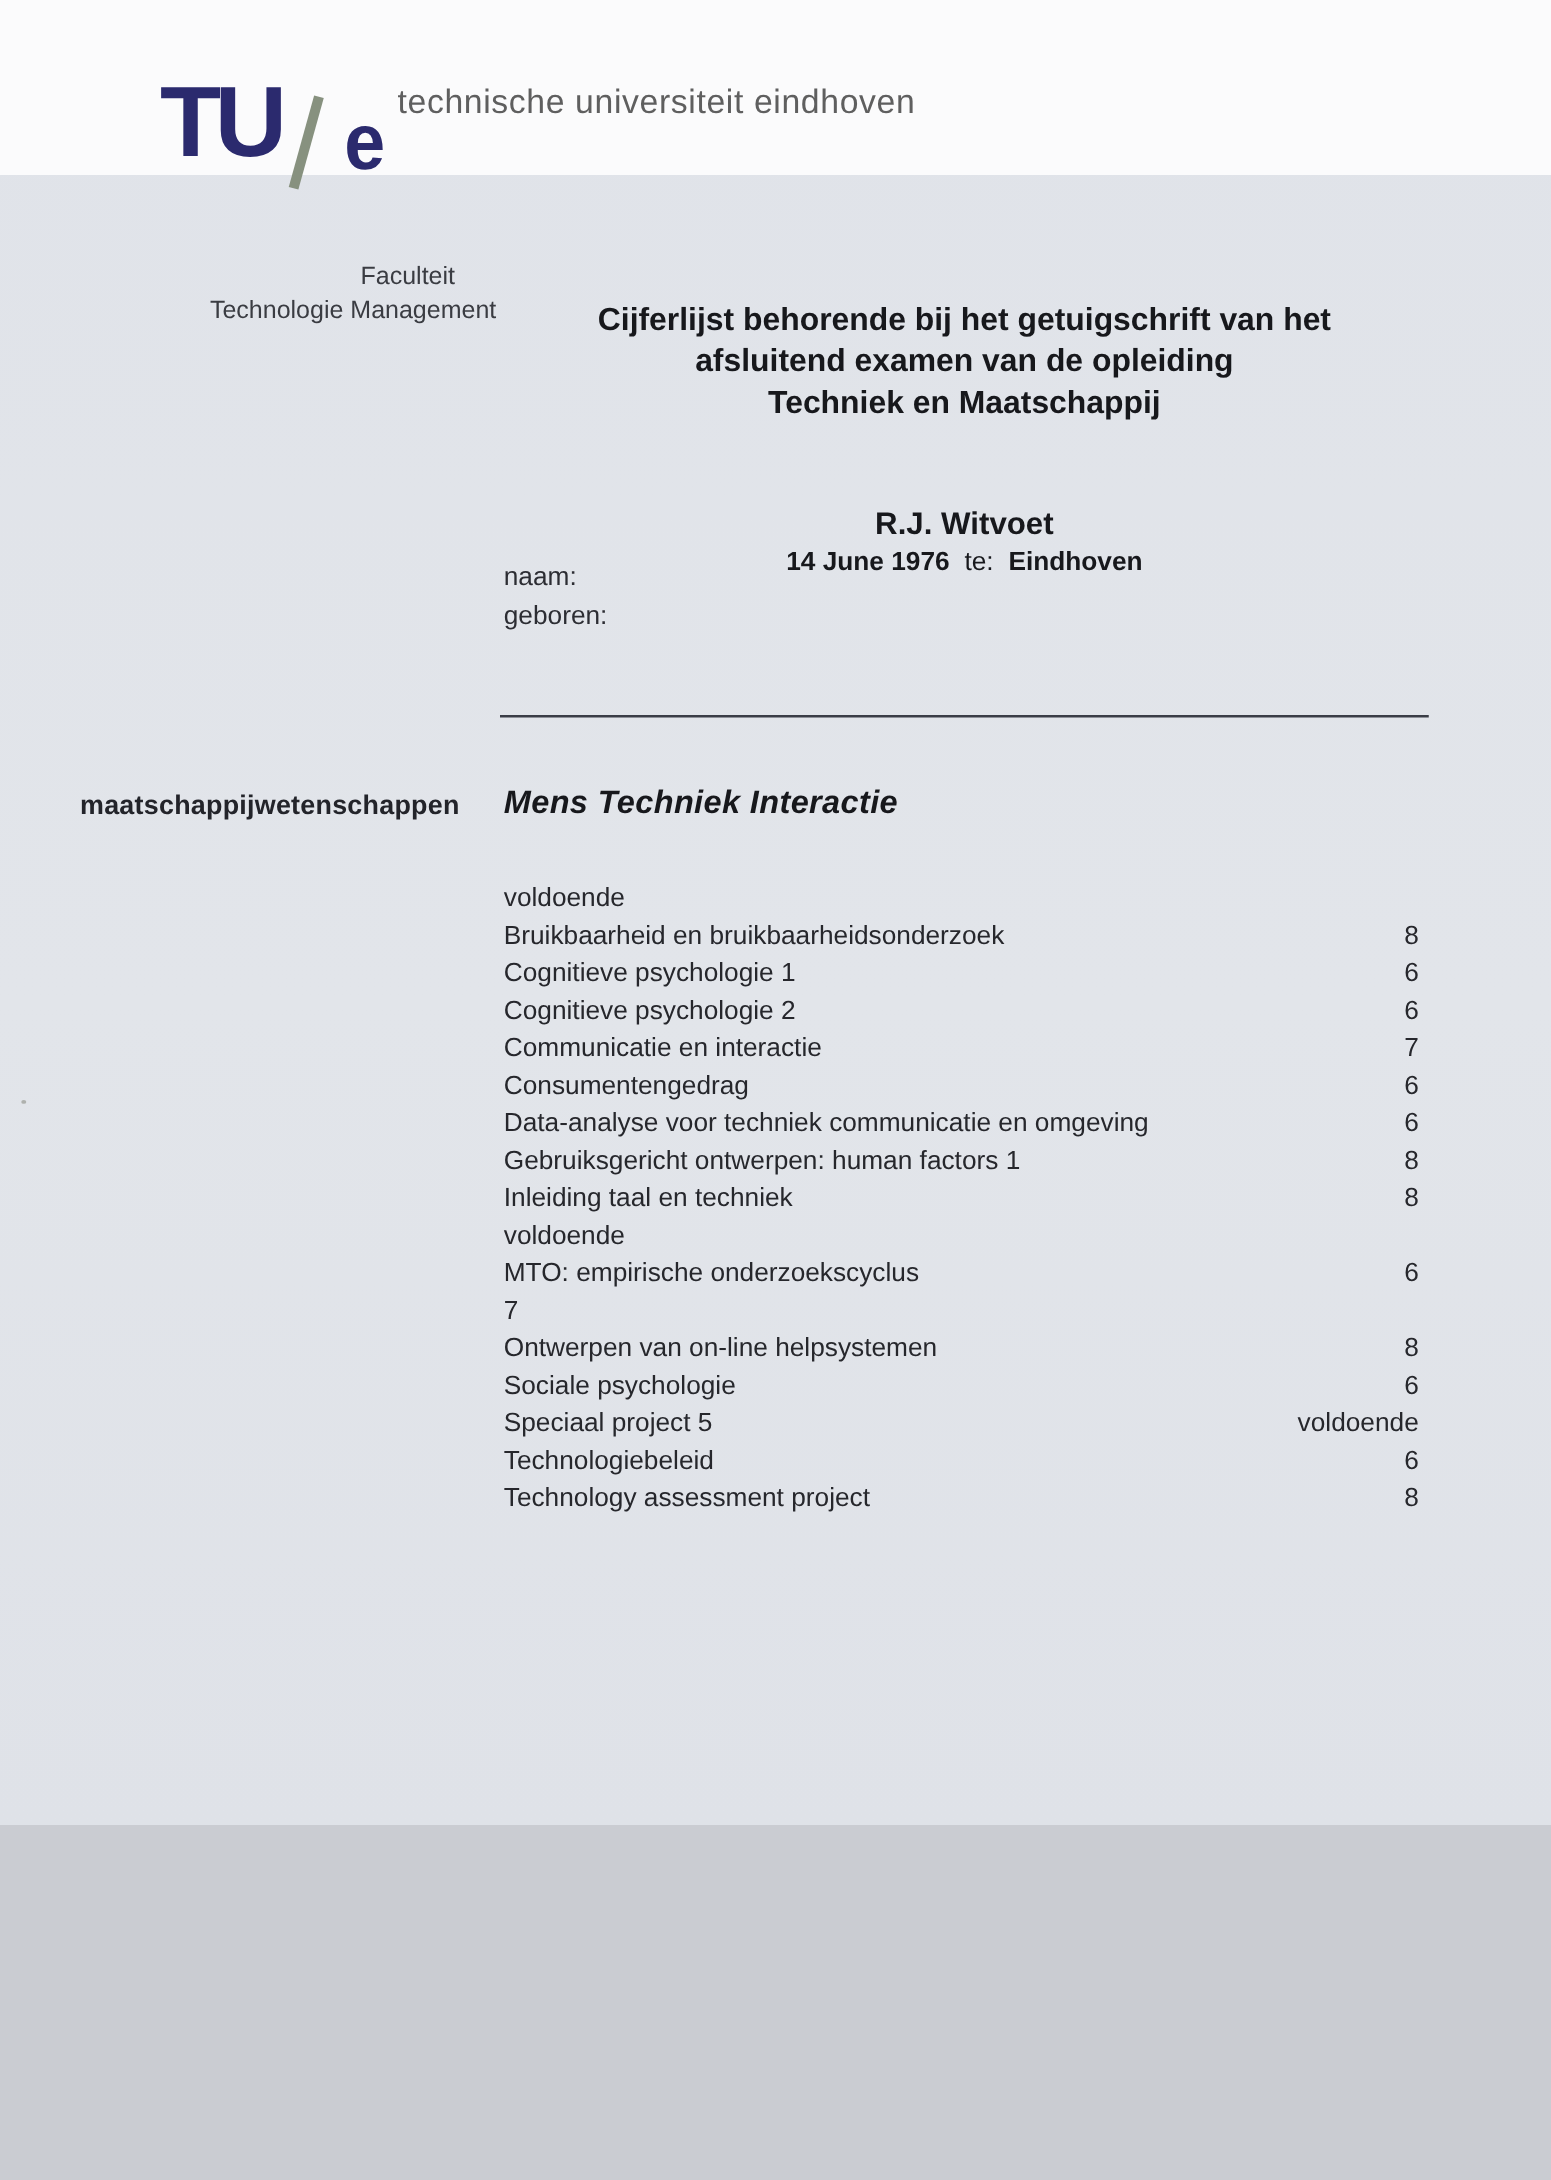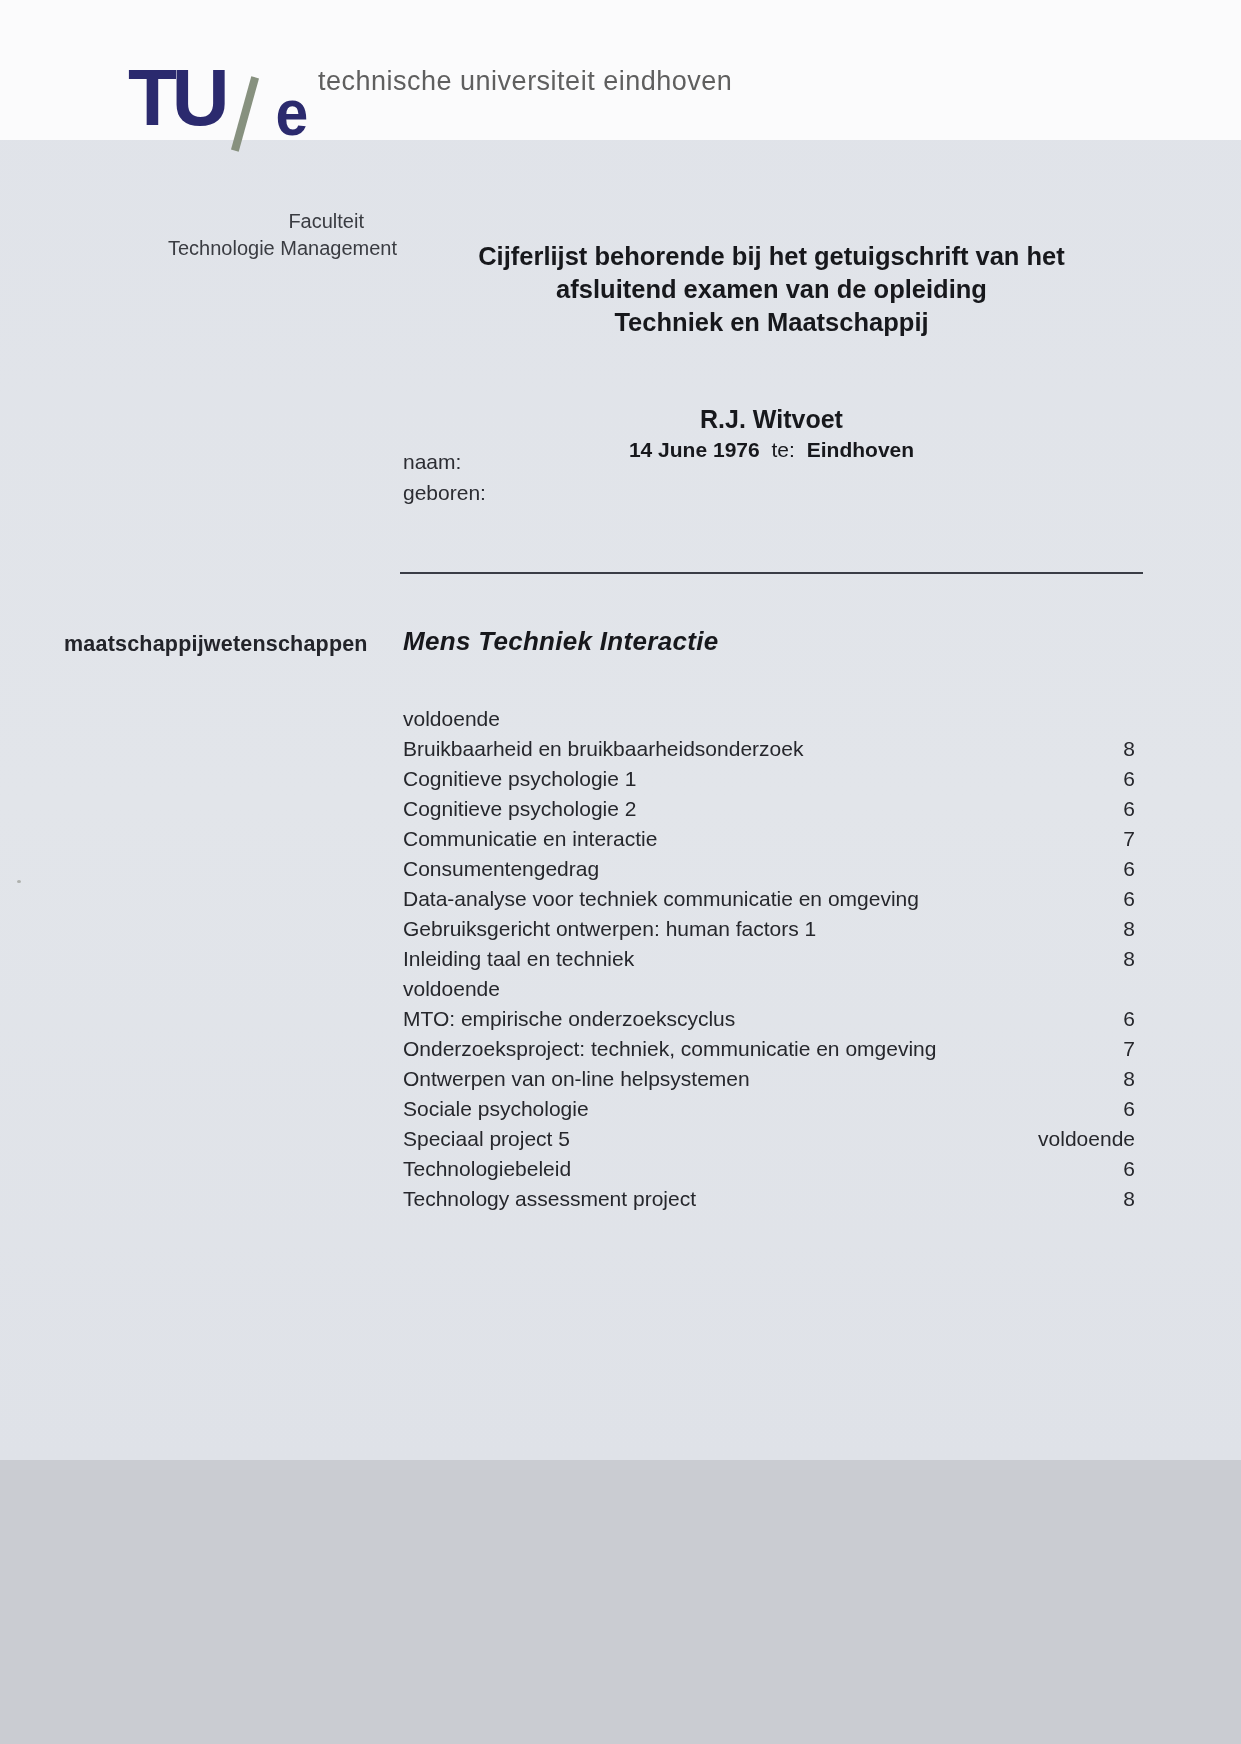--- a/index.html
+++ b/index.html
@@ -179,21 +179,20 @@
         <div class="course-grade">8</div>
       </div>
       <div class="course-row">
         <div class="course-grade">voldoende</div>
       </div>
       <div class="course-row">
         <div class="course-name">MTO: empirische onderzoekscyclus</div>
         <div class="course-grade">6</div>
       </div>
       <div class="course-row">
-        <div class="course-name">Onderzoeksproject: techniek, communicatie en omgeving</div>
         <div class="course-grade">7</div>
       </div>
       <div class="course-row">
         <div class="course-name">Ontwerpen van on-line helpsystemen</div>
         <div class="course-grade">8</div>
       </div>
       <div class="course-row">
         <div class="course-name">Sociale psychologie</div>
         <div class="course-grade">6</div>
       </div>

